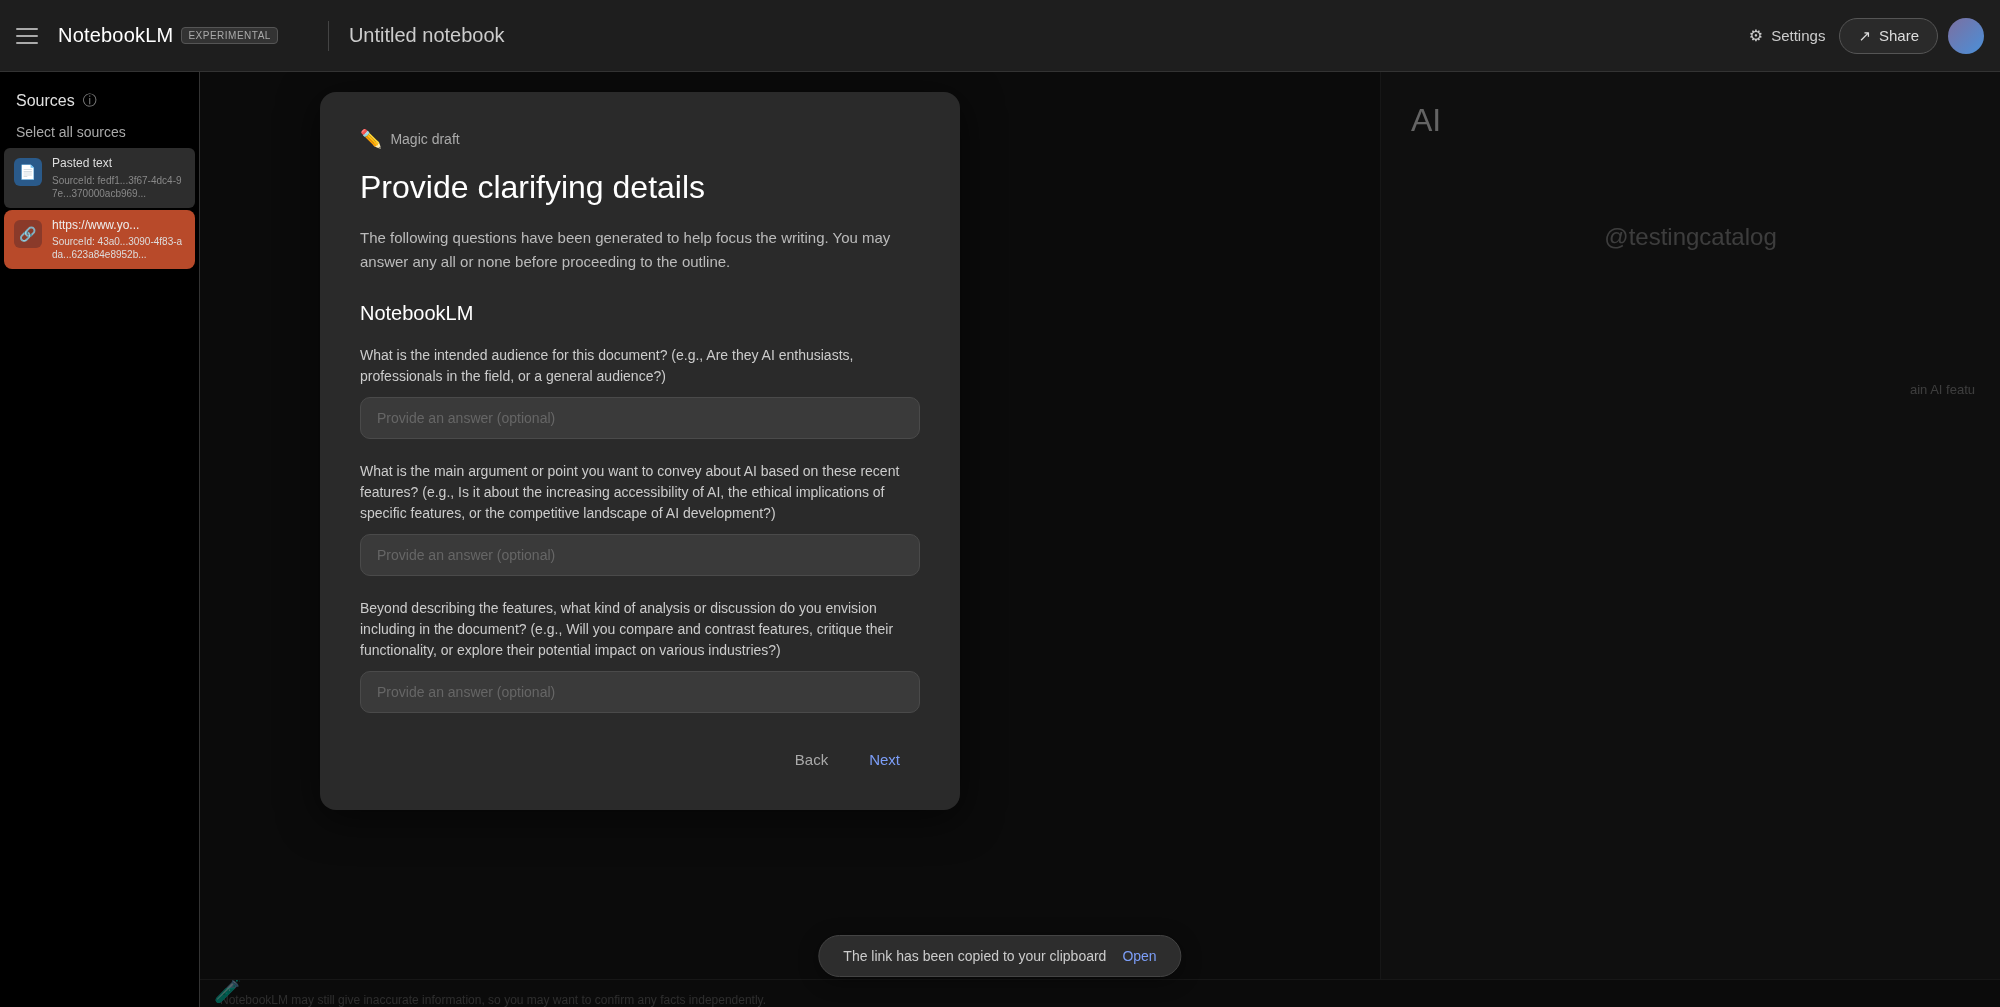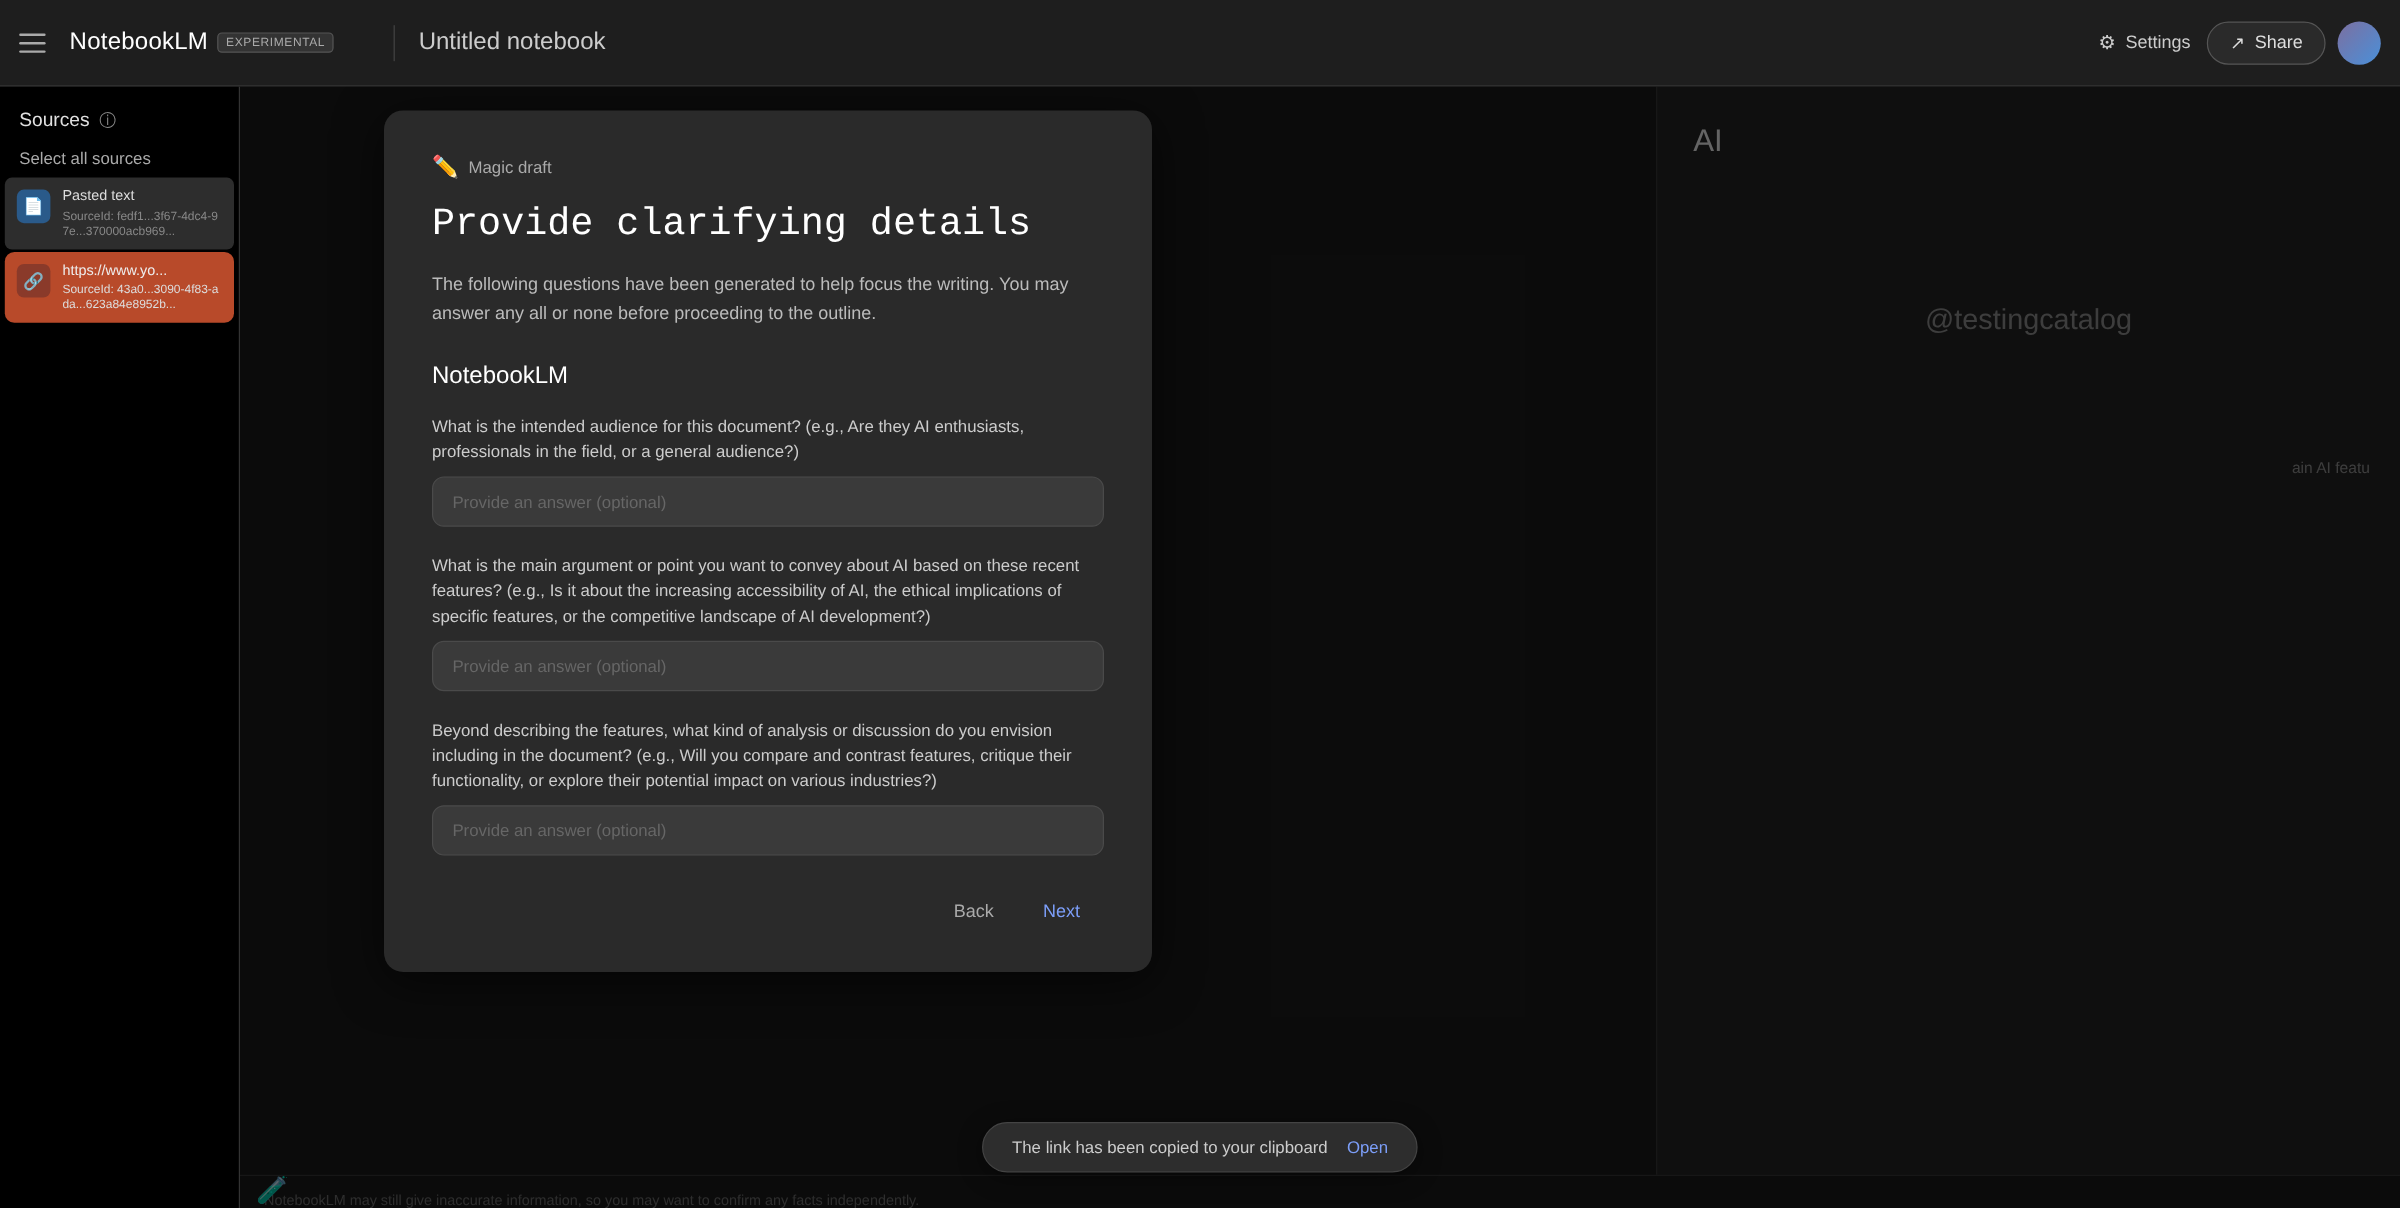--- a/index.html
+++ b/index.html
@@ -141,21 +141,21 @@
     }
     .modal-magic-draft {
       display: flex; align-items: center; gap: 8px;
       font-size: 14px; color: #aaa; margin-bottom: 18px;
     }
     .modal-magic-icon {
       font-size: 18px; color: #7c9ef8;
     }
     .modal-title {
       font-size: 32px; font-weight: 500; color: #fff;
-      margin-bottom: 20px; line-height: 1.2; font-family: Liberation Mono, monospace;
+      margin-bottom: 20px; line-height: 1.2;
     }
     .modal-description {
       font-size: 15px; color: #bbb; line-height: 1.6; margin-bottom: 28px;
     }
     .modal-questions-heading {
       font-size: 20px; font-weight: 500; color: #fff; margin-bottom: 20px;
     }
     .question-block { margin-bottom: 22px; }
     .question-text {
       font-size: 14px; color: #ccc; line-height: 1.5; margin-bottom: 10px;
@@ -191,22 +191,22 @@
       position: absolute;
       top: 0; right: 0;
       width: 620px; height: 100%;
       background: #232323;
       border-left: 1px solid #333;
       display: flex; flex-direction: column;
       align-items: center; justify-content: flex-start;
       padding: 30px;
     }
     .ai-label {
-      font-size: 26px; font-weight: 500; color: #ddd;
-      align-self: flex-start; margin-bottom: 120px;
+      font-size: 32px; font-weight: 500; color: #ddd;
+      align-self: flex-start; margin-bottom: 84px;
     }
     .testingcatalog {
       font-size: 24px; color: #888;
       text-align: center;
     }
 
     
     .toast {
       position: fixed;
       bottom: 30px;

